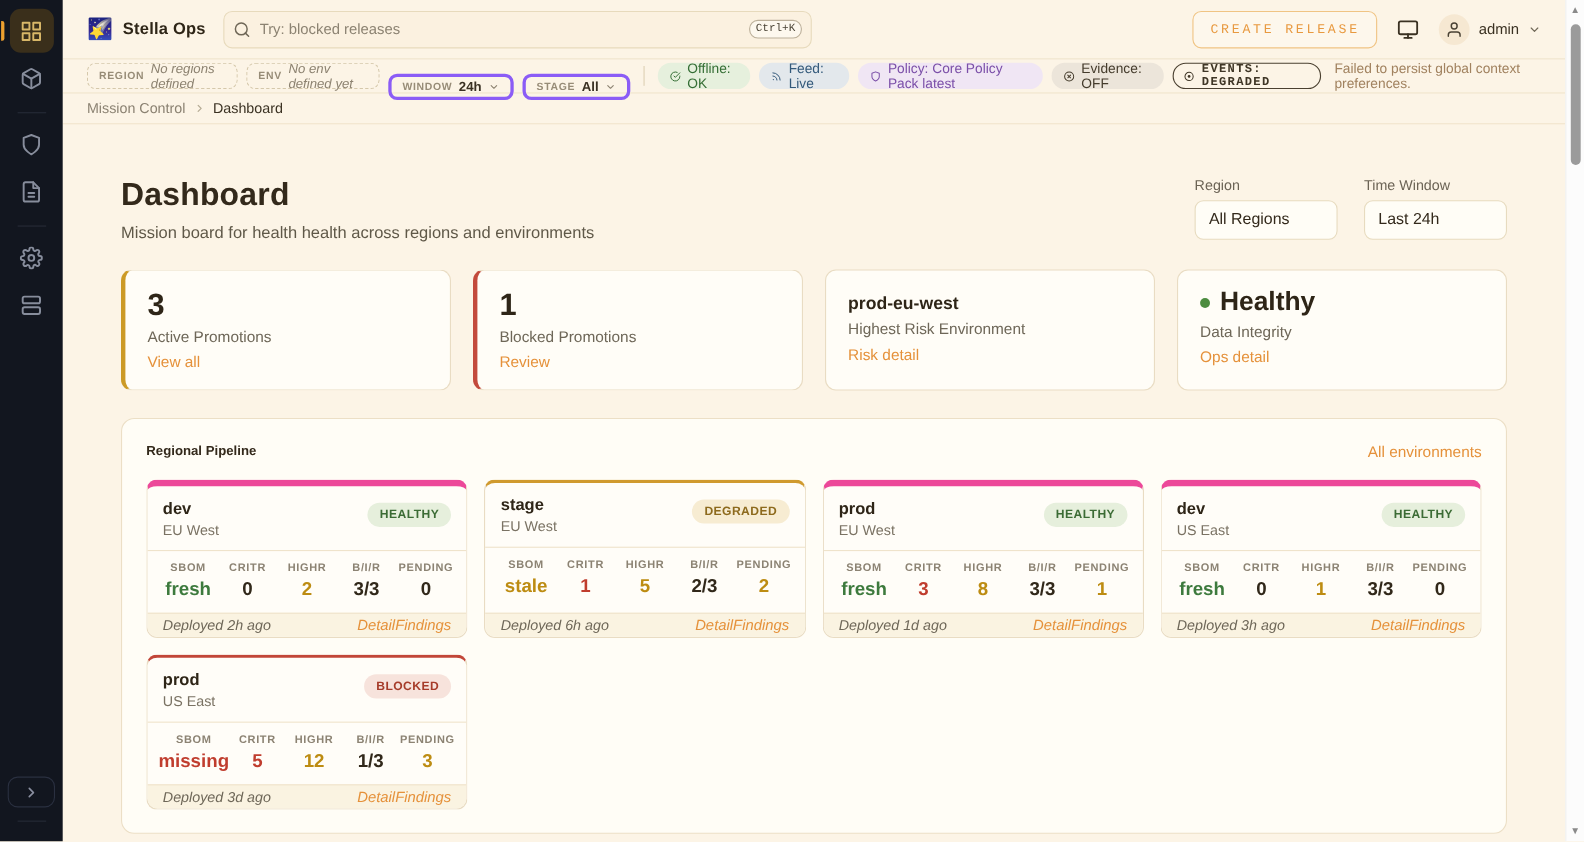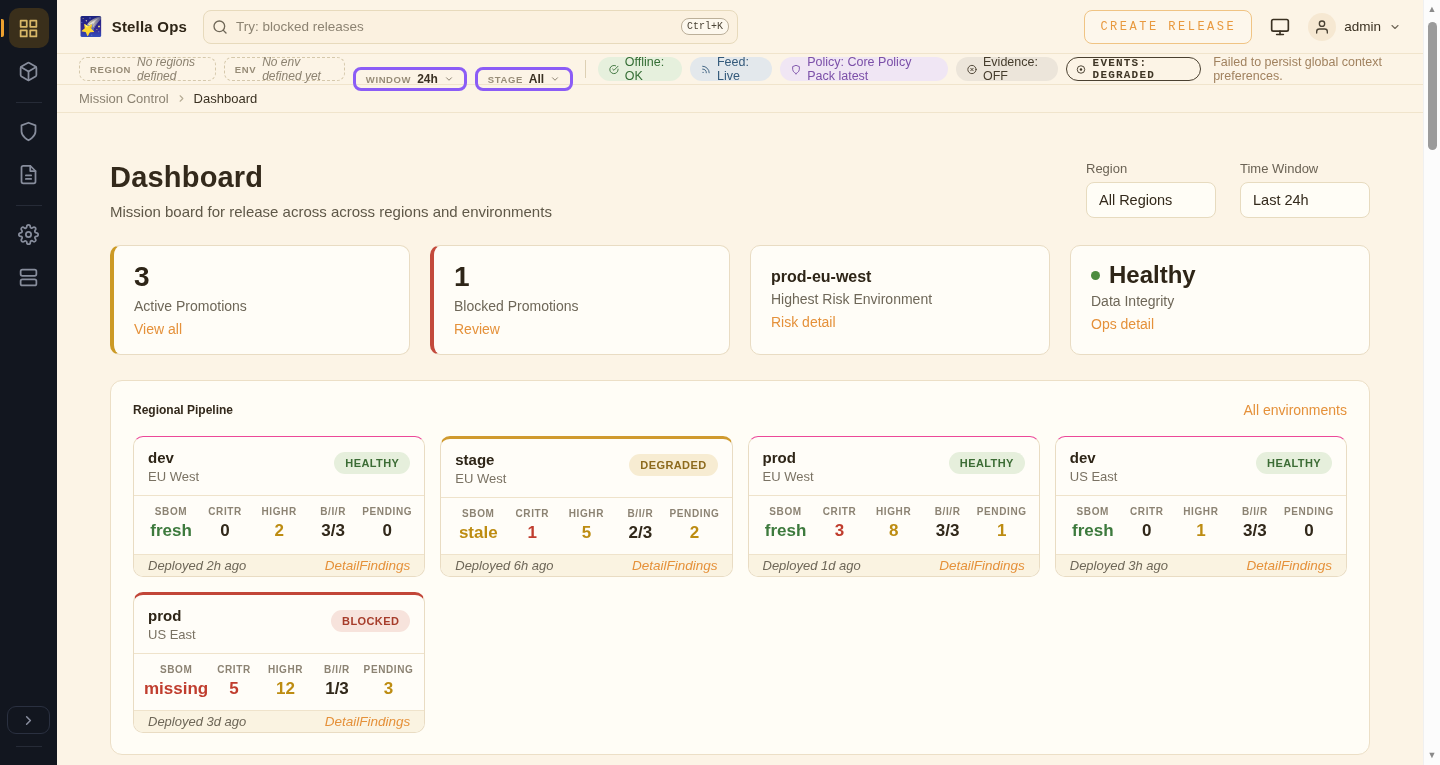--- a/index.html
+++ b/index.html
@@ -89,21 +89,21 @@
   .stat-label { font-size:14px; color:#6e6758; margin-top:5px; }
   .stat-link { font-size:14px; color:#e5913a; margin-top:7px; cursor:pointer; display:inline-block; }
 
   
   .panel { margin-top:25px; background:#fffdf6; border:1px solid #ecdfc6; border-radius:12px; padding:21px 22px; }
   .panel-head { display:flex; align-items:center; }
   .panel-title { font-size:12px; font-weight:700; color:#33291b;text-align:right; }
   .panel-link { margin-left:auto; font-size:14px; color:#e5913a; cursor:pointer; }
   .pipe-grid { display:grid; grid-template-columns:repeat(4,1fr); gap:15px; margin-top:18px; }
   .pipe-card { background:#fffdf8; border:1px solid #e9dcc3; border-radius:10px; overflow:hidden; display:flex; flex-direction:column; }
-  .pipe-card.top-green { border-top:1px solid #ec4899; }
+  .pipe-card.top-green { border-top:6px solid #ec4899; }
   .pipe-card.top-amber { border-top:3px solid #d09a2e; }
   .pipe-card.top-red   { border-top:3px solid #c24638; }
   .pc-head { display:flex; align-items:flex-start; padding:12px 14px 11px; }
   .pc-env { font-size:15px; font-weight:700; color:#2e2517; line-height:1.2; }
   .pc-region { font-size:13px; color:#7a7263; margin-top:2px; }
   .badge { margin-left:auto; font-size:11px; font-weight:700; letter-spacing:.4px; border-radius:999px; padding:5px 11px; margin-top:3px; }
   .badge.healthy  { background:#e6efdc; color:#3c6c35; }
   .badge.degraded { background:#f7ecd2; color:#8d6a1d; }
   .badge.blocked  { background:#f7e3dc; color:#a63c2a; }
   .pc-metrics { border-top:1px solid #efe3cb; display:flex; padding:10px 10px 11px; }
@@ -290,21 +290,21 @@
           <polyline points="9 18 15 12 9 6"></polyline>
         </svg>
       <span class="bc-current">Dashboard</span>
     </div>
 
     <div class="content">
 
       <div class="page-head">
         <div>
           <div class="page-title">Dashboard</div>
-          <div class="page-sub">Mission board for release across across regions and environments</div>
+          <div class="page-sub">Mission board for health health across regions and environments</div>
         </div>
         <div class="filters">
           <div class="filter">
             <div class="flabel">Region</div>
             <div class="fselect">All Regions</div>
           </div>
           <div class="filter">
             <div class="flabel">Time Window</div>
             <div class="fselect">Last 24h</div>
           </div>

